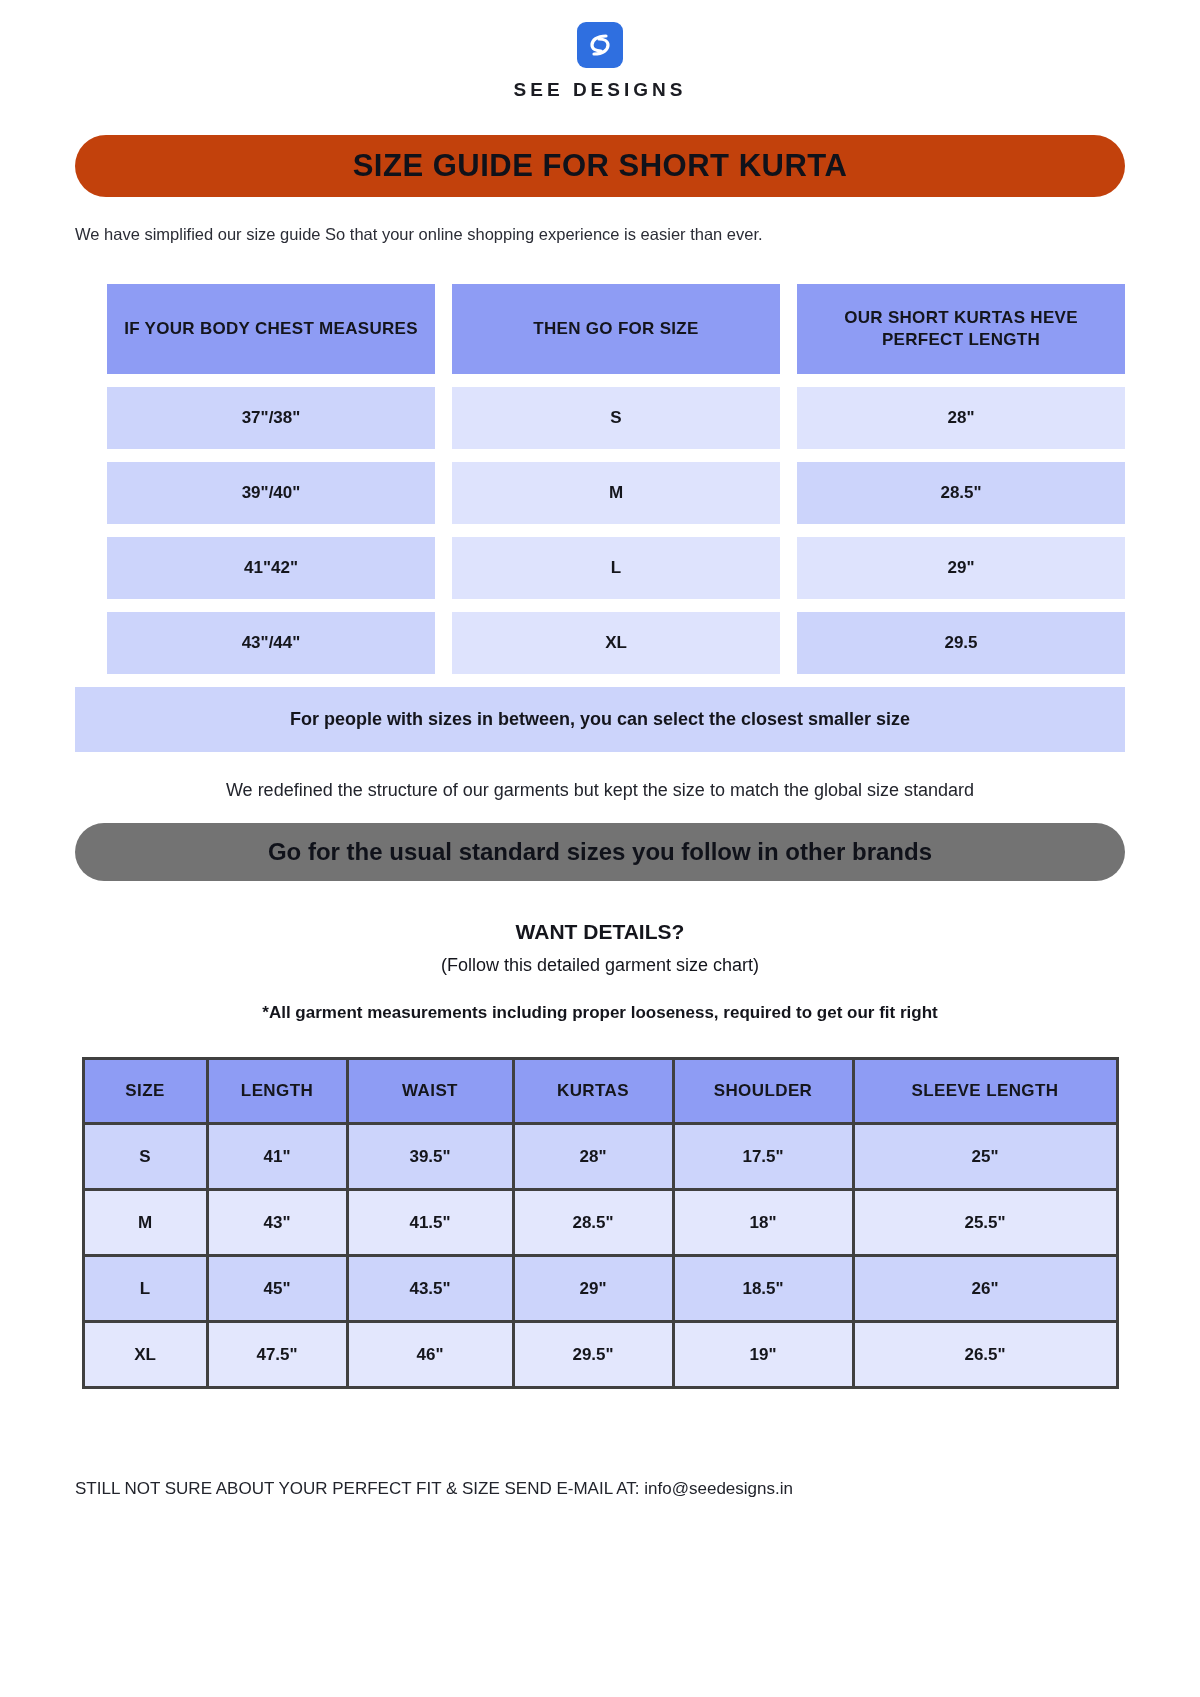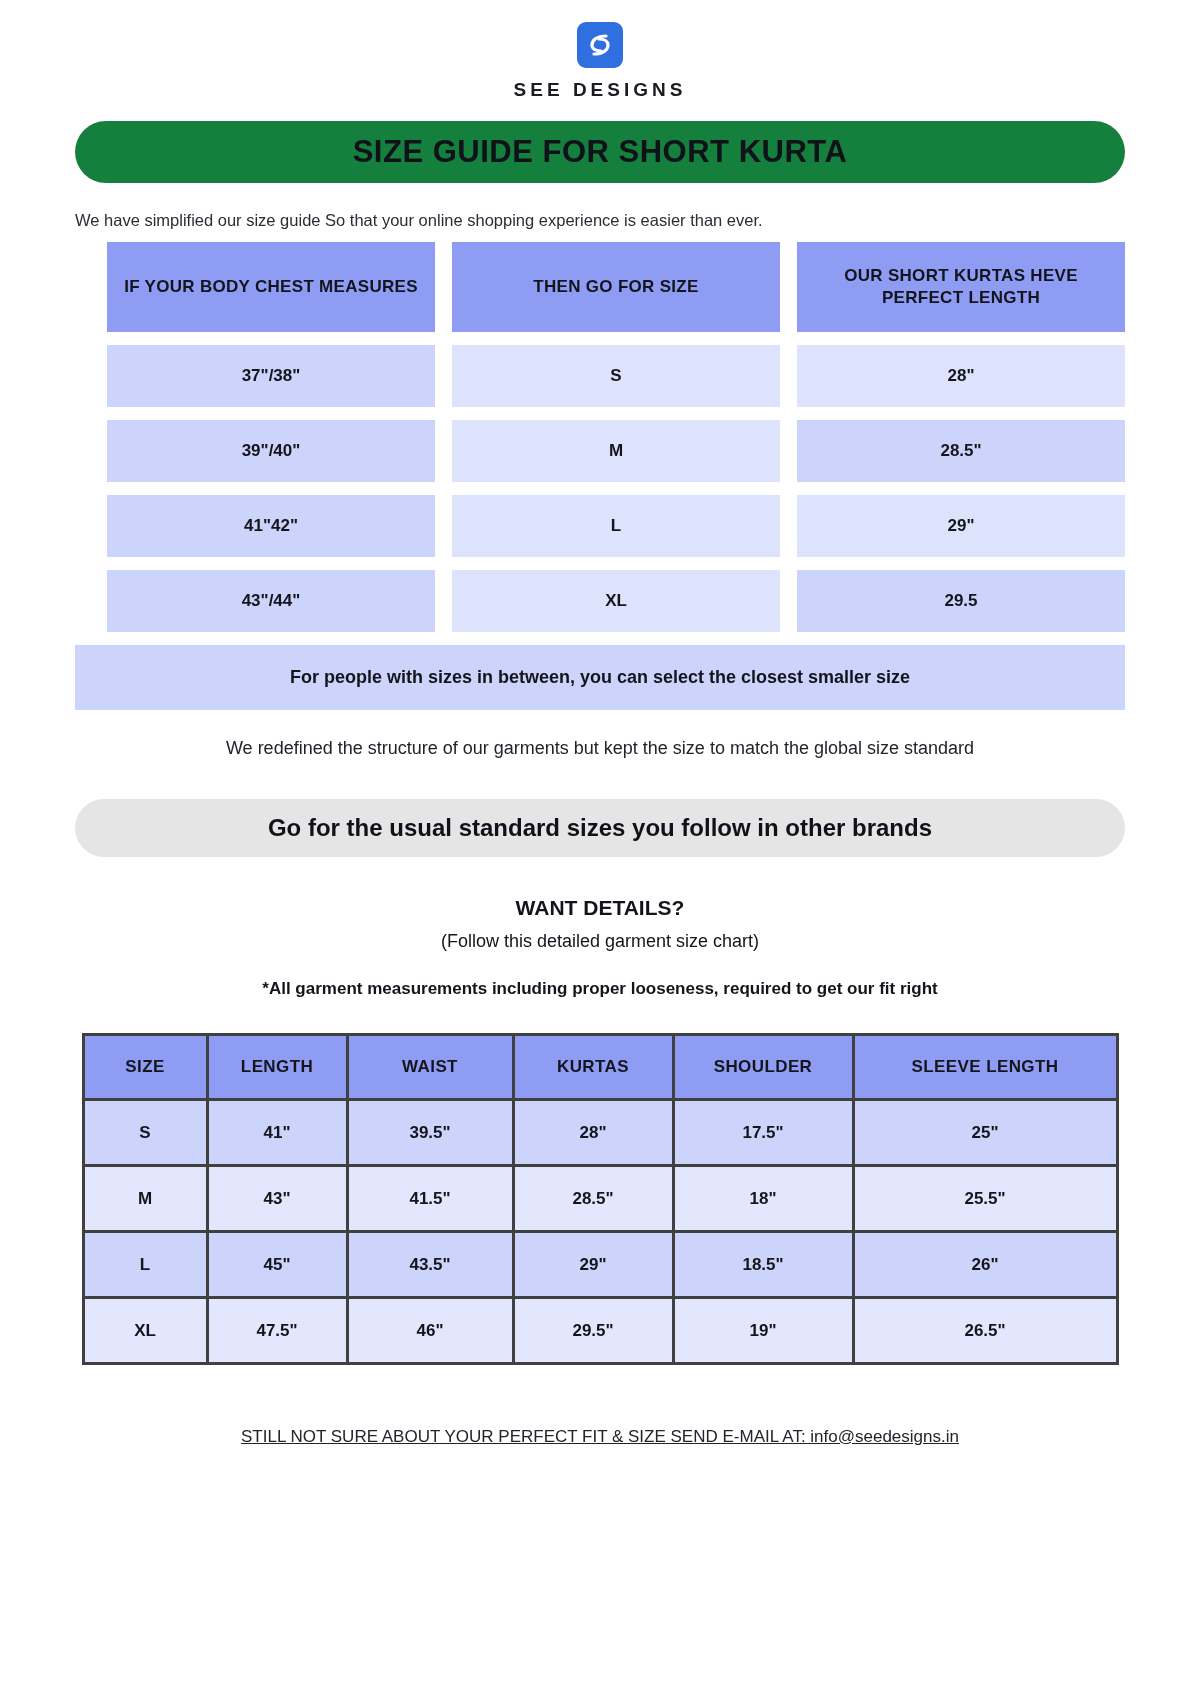--- a/index.html
+++ b/index.html
@@ -44,44 +44,44 @@
   .brand-name {
     margin-top: 11px;
     font-size: 19px;
     font-weight: 700;
     letter-spacing: 4px;
     color: #1b1c22;
   }
 
   
   .title-pill {
-    margin-top: 20px;
+    margin-top: 34px;
     height: 62px;
     border-radius: 31px;
-    background: #15803d;
+    background: #c2410c;
     display: flex;
     align-items: center;
     justify-content: center;
   }
   .title-pill .title-text {
     font-size: 31px;
     font-weight: 700;
     letter-spacing: 0.5px;
     color: #10121a;
   }
 
   .intro {
     margin-top: 28px;
     font-size: 16.5px;
     color: #2b2d36;
   }
 
   
   .grid3 {
-    margin-top: 12px;
+    margin-top: 40px;
     display: grid;
     grid-template-columns: 1fr 1fr 1fr;
     column-gap: 17px;
     row-gap: 13px;
     padding-left: 32px;
   }
   .g3-head {
     background: #8e9cf4;
     min-height: 90px;
     display: flex;
@@ -124,24 +124,24 @@
   }
 
   .redefine {
     margin-top: 28px;
     text-align: center;
     font-size: 18px;
     color: #22242c;
   }
 
   .pill2 {
-    margin-top: 40px;
+    margin-top: 22px;
     height: 58px;
     border-radius: 29px;
-    background: #e5e5e5;
+    background: #737373;
     display: flex;
     align-items: center;
     justify-content: center;
     font-size: 24px;
     font-weight: 700;
     color: #10121a;
     text-align: center;
   }
 
   .details-block {
@@ -191,25 +191,24 @@
   .detail-table tbody tr:nth-child(odd) td { background: #ccd4fb; }
   .detail-table tbody tr:nth-child(even) td { background: #e3e7fd; }
   .detail-table col.c-size { width: 124px; }
   .detail-table col.c-chest { width: 140px; }
   .detail-table col.c-waist { width: 166px; }
   .detail-table col.c-length { width: 160px; }
   .detail-table col.c-shoulder { width: 180px; }
   .detail-table col.c-sleeve { width: 264px; }
 
   .footer {
-    margin-top: 62px;
-    text-align: center;
+    margin-top: 90px;
+    text-align: left;
     font-size: 17px;
     color: #22242c;
-    text-decoration: underline;
   }
 </style>
 </head>
 <body>
 
 <div class="page">
 
   <div class="brand">
     <div class="brand-mark">
       <svg width="30" height="30" viewBox="0 0 30 30" aria-hidden="true">

